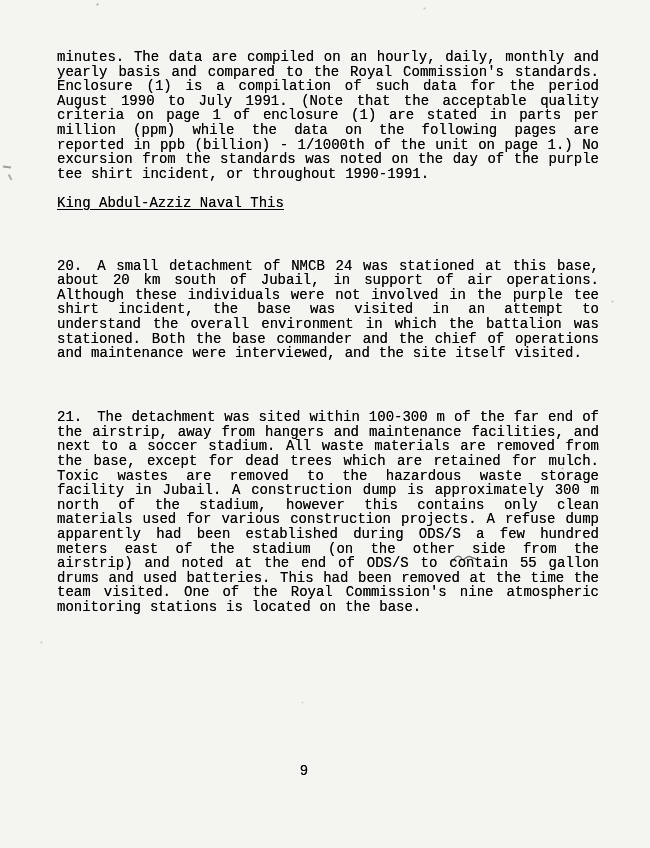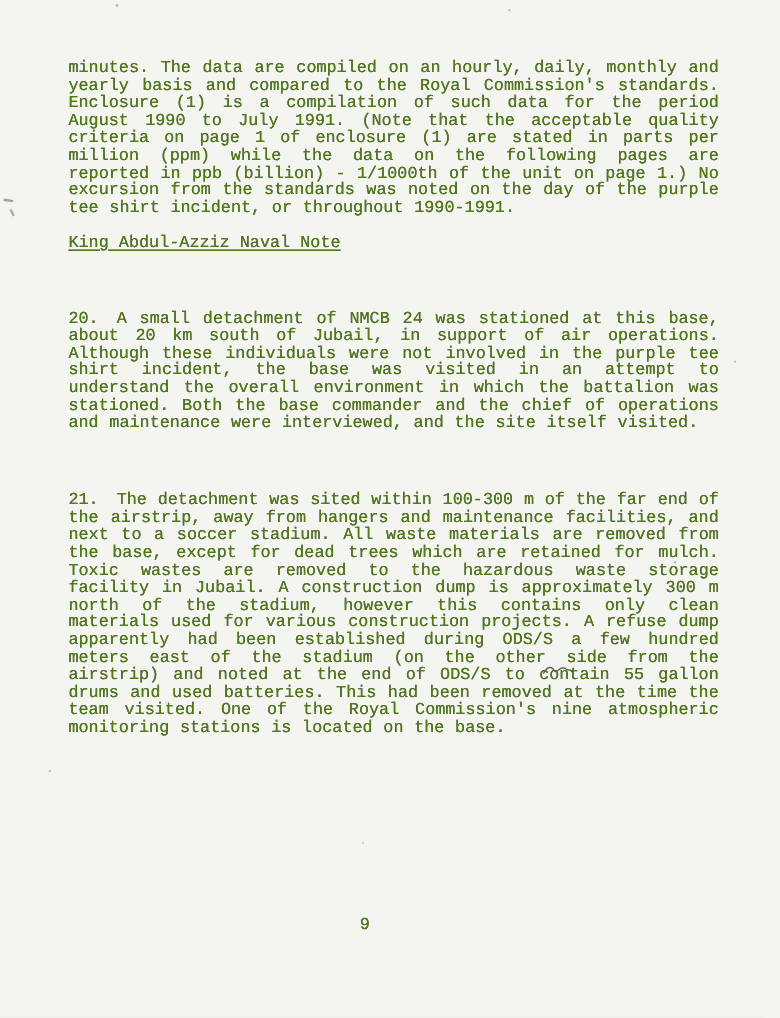--- a/index.html
+++ b/index.html
@@ -5,21 +5,21 @@
   * { margin: 0; padding: 0; box-sizing: border-box; }
   html, body { background: #e9e9e7; }
   .page {
     position: relative;
     width: 650px;
     height: 848px;
     margin: 0 auto;
     background: #f4f4f1;
     overflow: hidden;
     font-family: "Liberation Mono", "DejaVu Sans Mono", monospace;
-    color: #4d7c0f;
+    color: #000000;
   }
   .content {
     position: absolute;
     top: 50px;
     left: 57px;
     width: 542px;
   }
   .para {
     font-size: 14px;
     line-height: 14.6px;
@@ -98,21 +98,21 @@
   <div class="pen-mark-1"></div>
   <div class="pen-mark-2"></div>
   <svg class="squiggle" width="26" height="14" viewBox="0 0 26 14">
     <path d="M1,10 C4,4 8,4 10,8 C12,11 15,3 19,6 C21,8 23,6 25,9" fill="none" stroke="#4c4c4a" stroke-width="1.2" stroke-linecap="round"></path>
   </svg>
 
   <div class="content">
 
     <p class="para">minutes.  The data are compiled on an hourly, daily, monthly and yearly basis and compared to the Royal Commission's standards.  Enclosure (1) is a compilation of such data for the period August 1990 to July 1991.  (Note that the acceptable quality criteria on page 1 of enclosure (1) are stated in parts per million (ppm) while the data on the following pages are reported in ppb (billion) - 1/1000th of the unit on page 1.)  No excursion from the standards was noted on the day of the purple tee shirt incident, or throughout 1990-1991.</p>
 
-    <h2 class="heading">King Abdul-Azziz Naval Note</h2>
+    <h2 class="heading">King Abdul-Azziz Naval This</h2>
 
     <p class="para"><span class="para-num">20.</span><span>A small detachment of NMCB 24 was stationed at this base, about 20 km south of Jubail, in support of air operations. Although these individuals were not involved in the purple tee shirt incident, the base was visited in an attempt to understand the overall environment in which the battalion was stationed.  Both the base commander and the chief of operations and maintenance were interviewed, and the site itself visited.</span></p>
 
     <p class="para"><span class="para-num">21.</span><span>The detachment was sited within 100-300 m of the far end of the airstrip, away from hangers and maintenance facilities, and next to a soccer stadium.  All waste materials are removed from the base, except for dead trees which are retained for mulch.  Toxic wastes are removed to the hazardous waste storage facility in Jubail.  A construction dump is approximately 300 m north of the stadium, however this contains only clean materials used for various construction projects.  A refuse dump apparently had been established during ODS/S a few hundred meters east of the stadium (on the other side from the airstrip) and noted at the end of ODS/S to contain 55 gallon drums and used batteries.  This had been removed at the time the team visited.  One of the Royal Commission's nine atmospheric monitoring stations is located on the base.</span></p>
 
   </div>
 
   <div class="page-number">9</div>
 
 </div>

